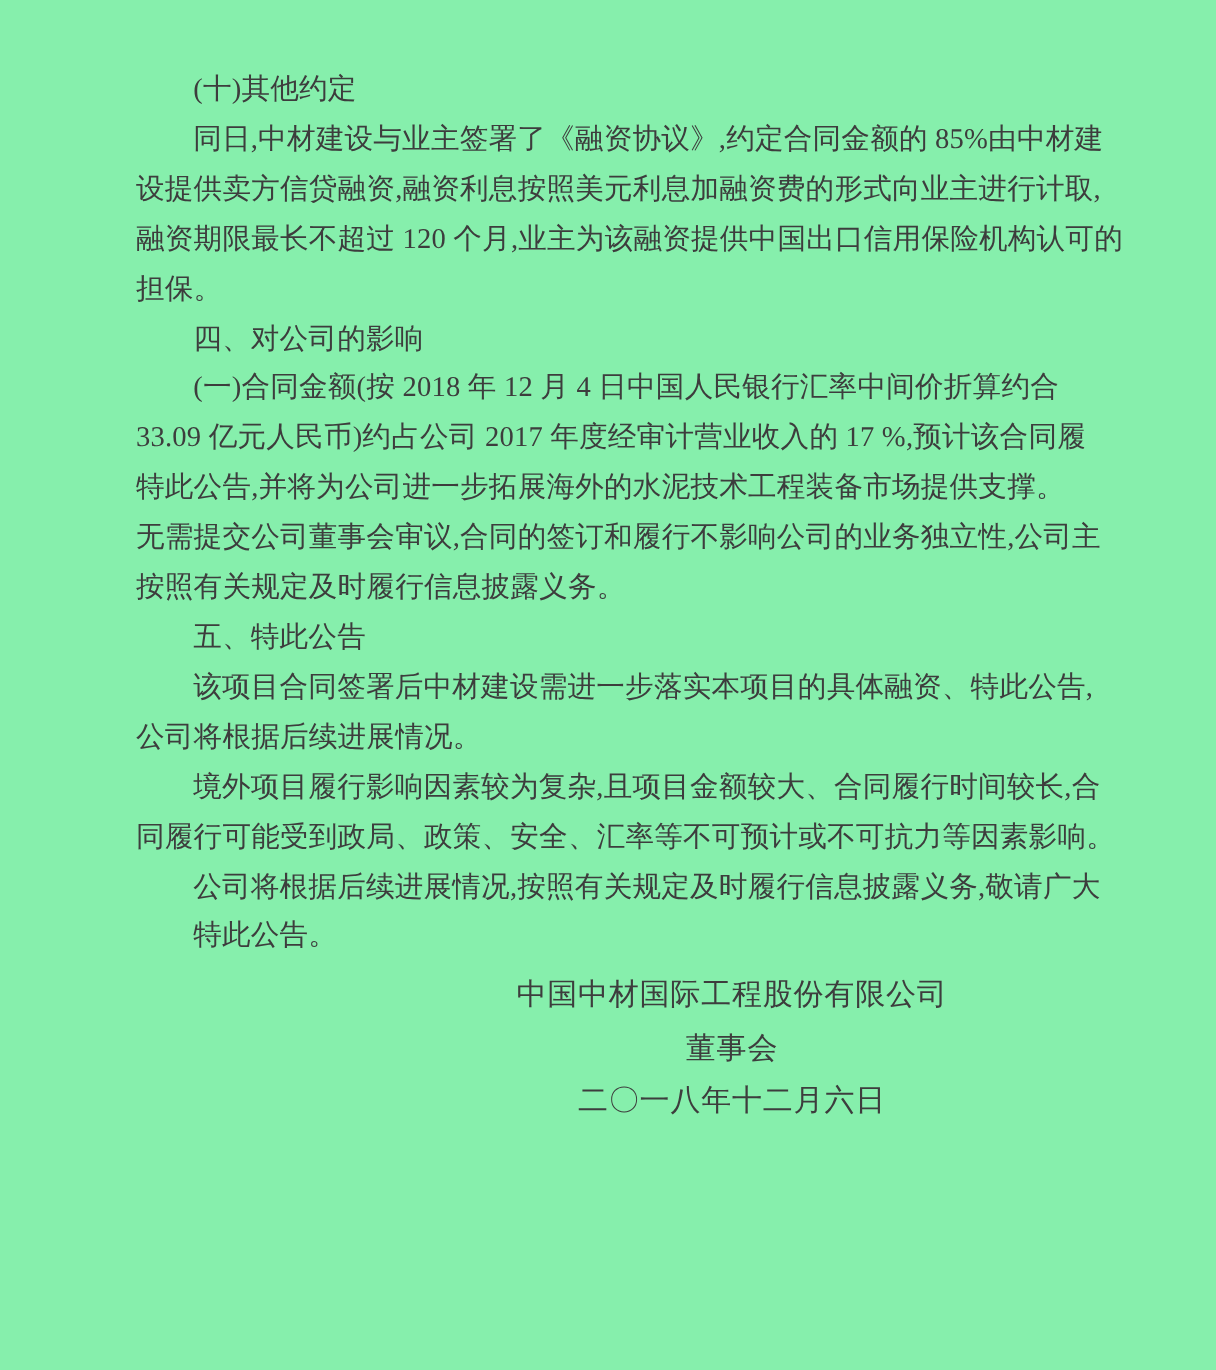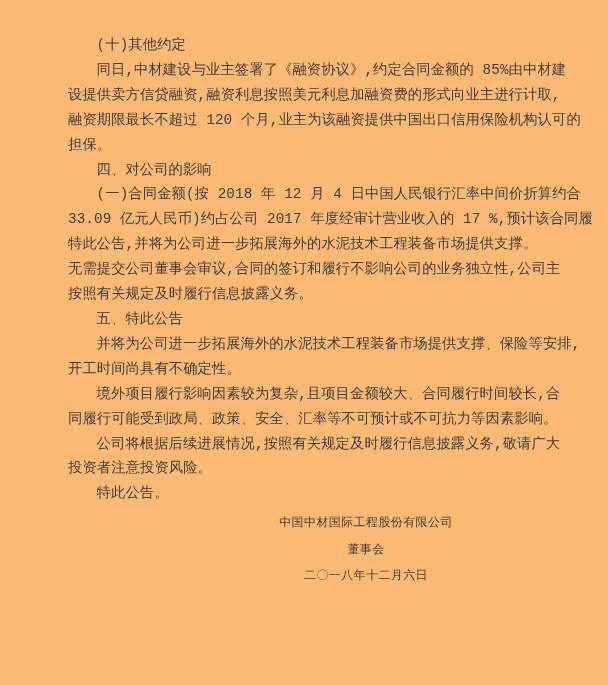--- a/index.html
+++ b/index.html
@@ -5,23 +5,23 @@
   html, body {
     margin: 0;
     padding: 0;
     background: #ffffff;
   }
   .page {
     position: relative;
     width: 608px;
     height: 685px;
     box-sizing: border-box;
-    background: #fdba74;
+    background: #86efac;
     color: #3d3d3d;
-    font-family: Liberation Mono, monospace;
+    font-family: Liberation Serif, serif;
     padding: 33px 68px 0 68px;
     overflow: hidden;
   }
   .doc-body {
     font-size: 14.3px;
   }
   .block {
     margin: 0;
   }
   .line {
@@ -30,21 +30,21 @@
     letter-spacing: 0.1px;
   }
   .line.indent {
     text-indent: 28.6px;
   }
   .signature {
     margin-top: 4px;
     width: 100%;
     text-align: center;
     transform: translateX(62px);
-    font-size: 12px;
+    font-size: 15px;
   }
   .sig-line {
     line-height: 26.5px;
     white-space: nowrap;
     letter-spacing: 0.4px;
   }
 </style>
 </head>
 <body>
 
@@ -68,30 +68,29 @@
         <div class="line">特此公告,并将为公司进一步拓展海外的水泥技术工程装备市场提供支撑。</div>
       </div>
       <div class="block">
         <div class="line">无需提交公司董事会审议,合同的签订和履行不影响公司的业务独立性,公司主</div>
         <div class="line">按照有关规定及时履行信息披露义务。</div>
       </div>
       <div class="block">
         <div class="line indent">五、特此公告</div>
       </div>
       <div class="block">
-        <div class="line indent">并将为公司进一步拓展海外的水泥技术工程装备市场提供支撑、保险等安排,</div>
-        <div class="line">开工时间尚具有不确定性。</div>
+        <div class="line indent">该项目合同签署后中材建设需进一步落实本项目的具体融资、特此公告,</div>
+        <div class="line">公司将根据后续进展情况。</div>
       </div>
       <div class="block">
         <div class="line indent">境外项目履行影响因素较为复杂,且项目金额较大、合同履行时间较长,合</div>
         <div class="line">同履行可能受到政局、政策、安全、汇率等不可预计或不可抗力等因素影响。</div>
       </div>
       <div class="block">
         <div class="line indent">公司将根据后续进展情况,按照有关规定及时履行信息披露义务,敬请广大</div>
-        <div class="line">投资者注意投资风险。</div>
       </div>
       <div class="block">
         <div class="line indent">特此公告。</div>
       </div>
     </div>
   <div class="signature">
     <div class="sig-line">中国中材国际工程股份有限公司</div>
     <div class="sig-line">董事会</div>
     <div class="sig-line">二〇一八年十二月六日</div>
   </div>

